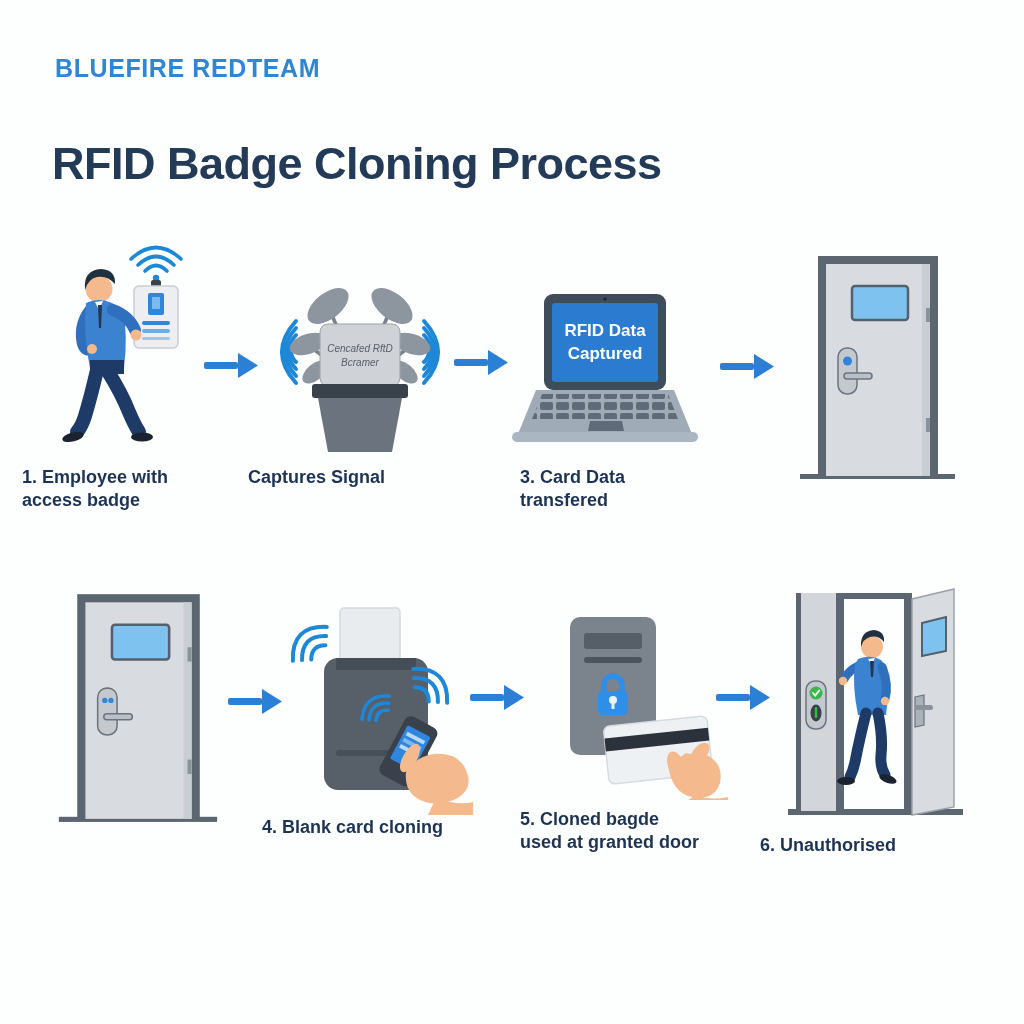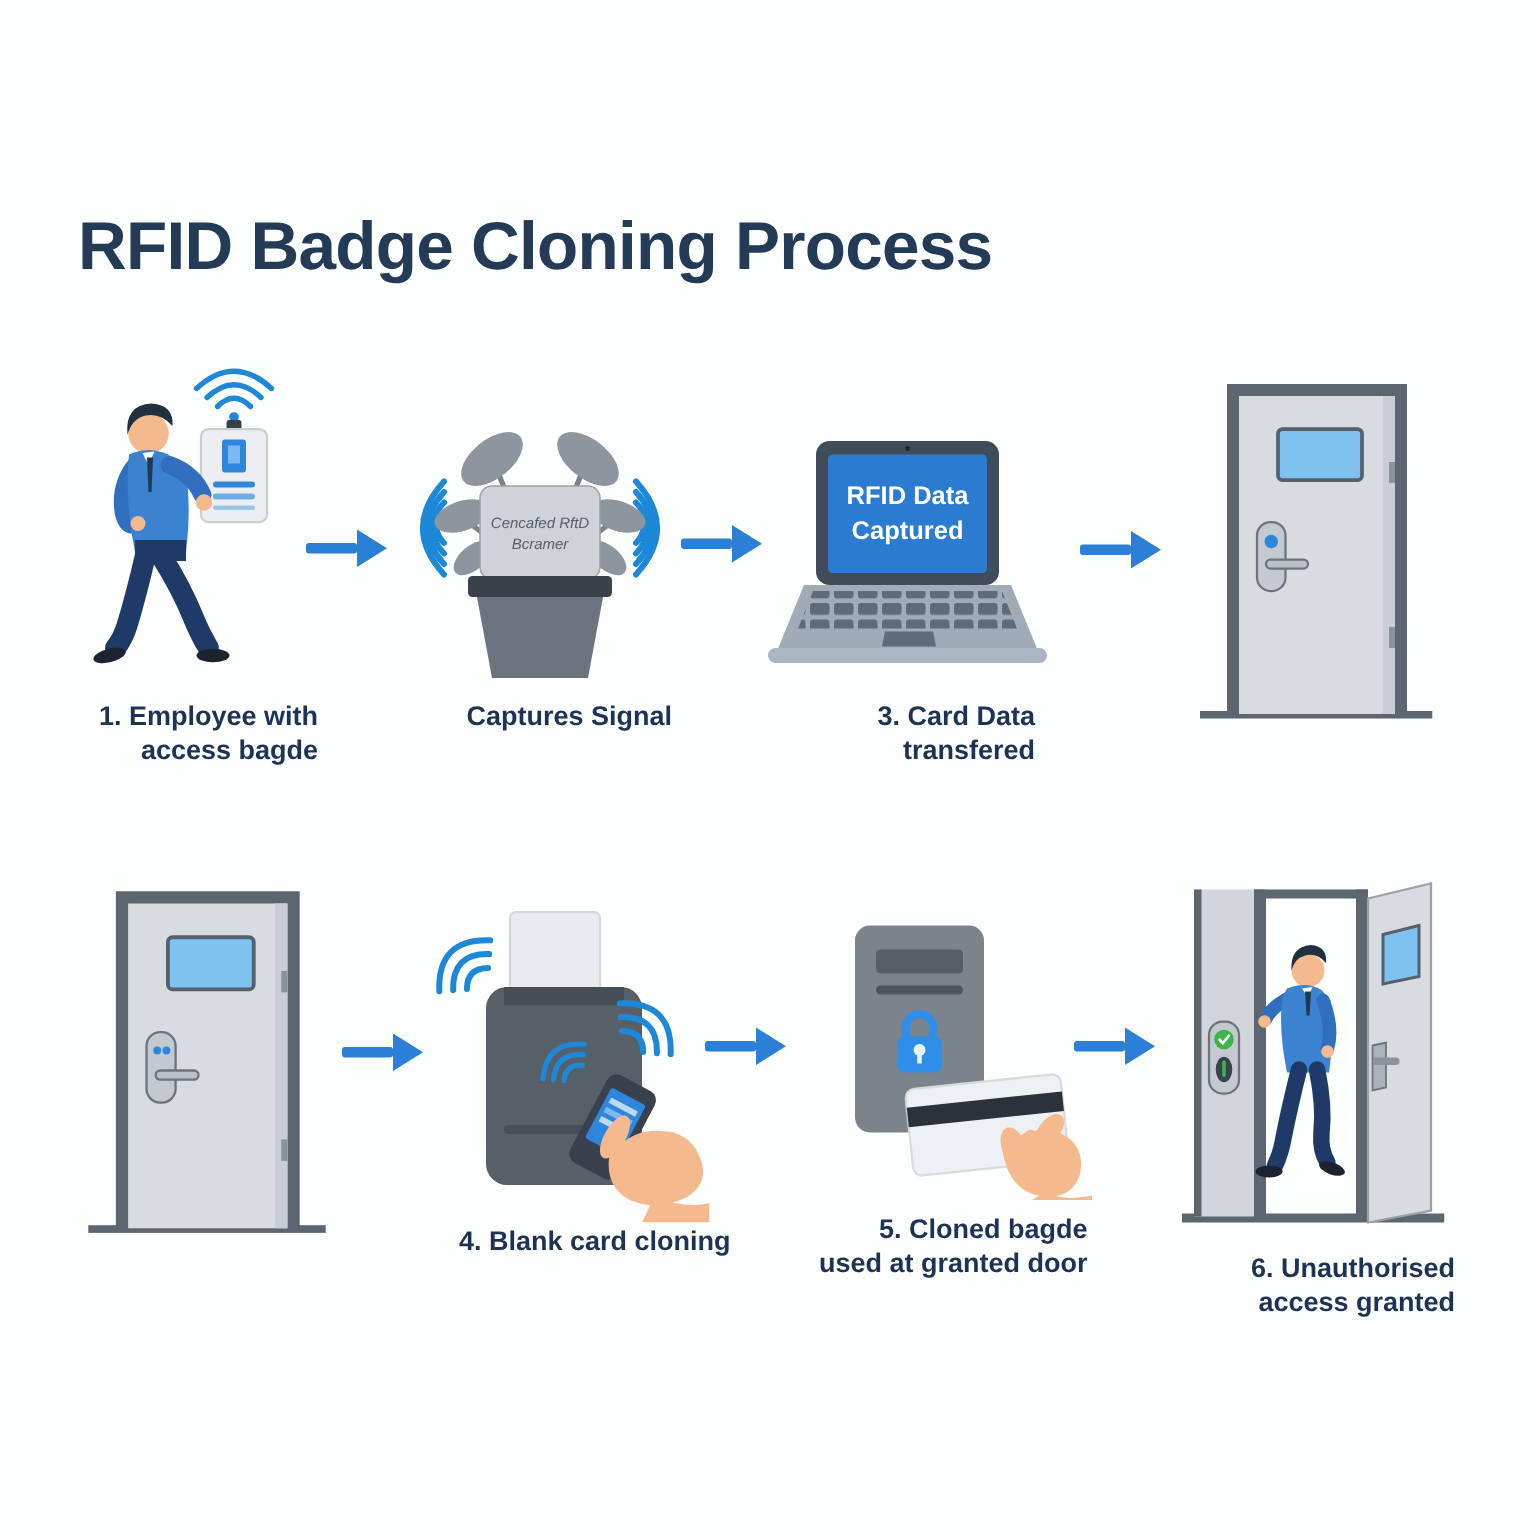--- a/index.html
+++ b/index.html
@@ -3,30 +3,31 @@
 <meta charset="utf-8">
 <style>
   html,body{margin:0;padding:0;background:#fff;font-family:"Liberation Sans",sans-serif;}
   .canvas{position:relative;width:1024px;height:1024px;background:#fdfefe;overflow:hidden;}
   .brand{position:absolute;left:55px;top:54px;font-size:25px;font-weight:bold;
          letter-spacing:.6px;color:var(--brand-blue,#2e86d6);}
   .title{position:absolute;left:52px;top:138px;font-size:45px;font-weight:bold;
          letter-spacing:-.5px;color:var(--title-navy,#233b57);}
   .icon{position:absolute;}
   .arrow{position:absolute;}
-  .step-label{position:absolute;text-align:right;font-weight:bold;font-size:18px;
+  .step-label{position:absolute;text-align:left;font-weight:bold;font-size:18px;
               line-height:1.3;color:var(--label-navy,#1d3354);}
   .step-label span{display:block;}
   svg text{font-family:"Liberation Sans",sans-serif;}
 </style>
 </head>
 <body>
 
 <div class="canvas">
 
+  <div class="brand">BLUEFIRE REDTEAM</div>
   <div class="title">RFID Badge Cloning Process</div>
 
   <svg class="icon" style="left:35px;top:240px" width="185" height="230" viewBox="0 0 185 230">
     <g stroke="var(--wave-blue)" stroke-width="3.6" fill="none" stroke-linecap="round">
       <path d="M110 31 Q121 20 132 31"></path>
       <path d="M103 25 Q121 8 139 25"></path>
       <path d="M96 19 Q121 -4 146 19"></path>
       <circle cx="121" cy="38" r="3.2" fill="var(--wave-blue)" stroke="none"></circle>
     </g>
     <g>
@@ -135,21 +136,21 @@
       <rect x="38" y="100" width="19" height="46" rx="9" fill="#c3c9cf" stroke="#6b747e" stroke-width="1.5"></rect>
       <circle cx="47.5" cy="113" r="4.5" fill="#2f86dd"></circle>
       <rect x="44" y="125" width="28" height="6" rx="3" fill="#b9c0c7" stroke="#6b747e" stroke-width="1.5"></rect>
     </g>
     <rect x="126" y="60" width="4" height="14" fill="#8a929b"></rect>
     <rect x="126" y="170" width="4" height="14" fill="#8a929b"></rect>
   </svg>
 
   <div class="step-label" style="left:22px;top:466px;width:190px">
     <span>1. Employee with</span>
-    <span>access bagde</span>
+    <span>access badge</span>
   </div>
   <div class="step-label" style="left:248px;top:466px;width:200px">
     <span>Captures Signal</span>
   </div>
   <div class="step-label" style="left:520px;top:466px;width:170px">
     <span>3. Card Data</span>
     <span>transfered</span>
   </div>
 
   <svg class="icon" style="left:58px;top:586px" width="160" height="240" viewBox="0 0 155 235">
@@ -288,16 +289,15 @@
   <div class="step-label" style="left:262px;top:816px;width:225px">
     <span>4. Blank card cloning</span>
     <span></span>
   </div>
   <div class="step-label" style="left:520px;top:808px;width:205px">
     <span>5. Cloned bagde</span>
     <span>used at granted door</span>
   </div>
   <div class="step-label" style="left:760px;top:834px;width:210px">
     <span>6. Unauthorised</span>
-    <span>access granted</span>
   </div>
 
 </div>
 
 </body></html>

